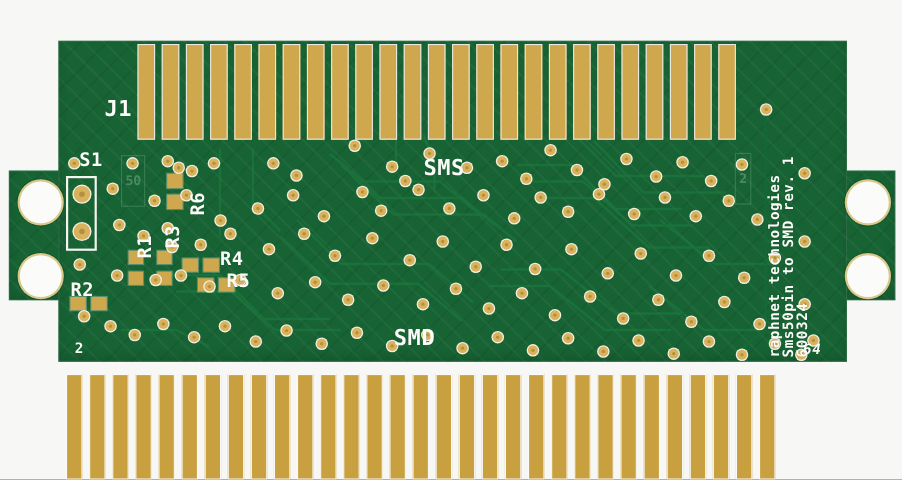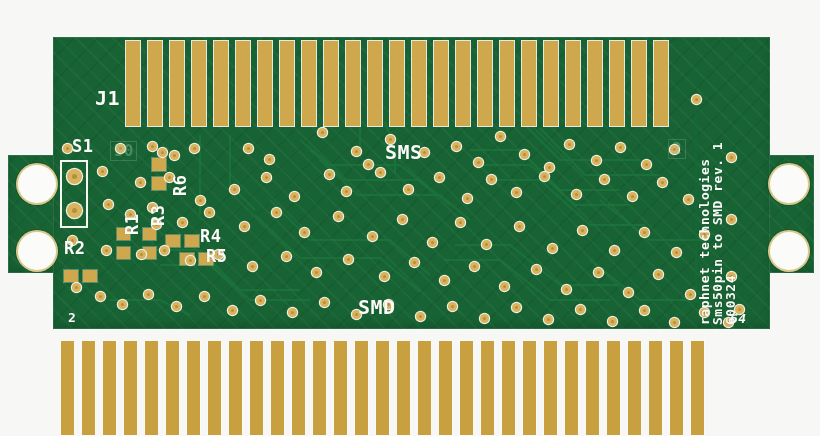--- a/index.html
+++ b/index.html
@@ -73,22 +73,22 @@
     text-shadow:0 0 1px rgba(0,0,0,.25);
   }
   .silk.big{font-size:30px;letter-spacing:1px;}
   .silk.mid{font-size:20px;}
   .silk.sm{font-size:17px;}
   .silk.xs{font-size:13px;}
   .silk.rot{transform-origin:0 0;transform:rotate(-90deg);}
 
   
   .faint{position:absolute;color:rgba(160,200,170,.38);
-    font-family:"DejaVu Sans Mono", monospace;font-weight:700;font-size:16px;
-    border:1px solid rgba(160,200,170,.25);padding:0 3px;line-height:1.1;}
+    font-family:"DejaVu Sans Mono", monospace;font-weight:700;font-size:12px;
+    border:1px solid rgba(160,200,170,.25);padding:16px 3px;line-height:1.1;}
   svg.traces{position:absolute;left:0;top:0;width:820px;height:436px;pointer-events:none;}
 </style>
 </head>
 <body>
 
 <div id="stage">
 
   <div class="board leftear">
     <div class="edge-shade"></div>
   </div>
@@ -348,21 +348,21 @@
   <div class="silk mid" style="left:95px;top:88px;">J1</div>
 
   <div class="silk sm" style="left:72px;top:138px;">S1</div>
 
   <div class="silk mid" style="left:385px;top:142px;">SMS</div>
 
 
   <div class="silk mid" style="left:358px;top:297px;">SMD</div>
 
   <div class="silk sm rot" style="left:124px;top:235px;">R1</div>
-  <div class="silk sm" style="left:64px;top:240px;">R2</div>
+  <div class="silk sm" style="left:64px;top:256px;">R2</div>
   <div class="silk sm rot" style="left:150px;top:226px;">R3</div>
   <div class="silk sm" style="left:200px;top:228px;">R4</div>
   <div class="silk sm" style="left:206px;top:248px;">R5</div>
   <div class="silk sm rot" style="left:172px;top:196px;">R6</div>
 
   <div class="silk xs" style="left:68px;top:311px;">2</div>
   <div class="silk xs" style="left:730px;top:312px;font-style:italic;">64</div>
 
   <div class="silk xs rot" style="left:698px;top:325px;">raphnet technologies</div>
   <div class="silk xs rot" style="left:711px;top:325px;">Sms50pin to SMD rev. 1</div>

